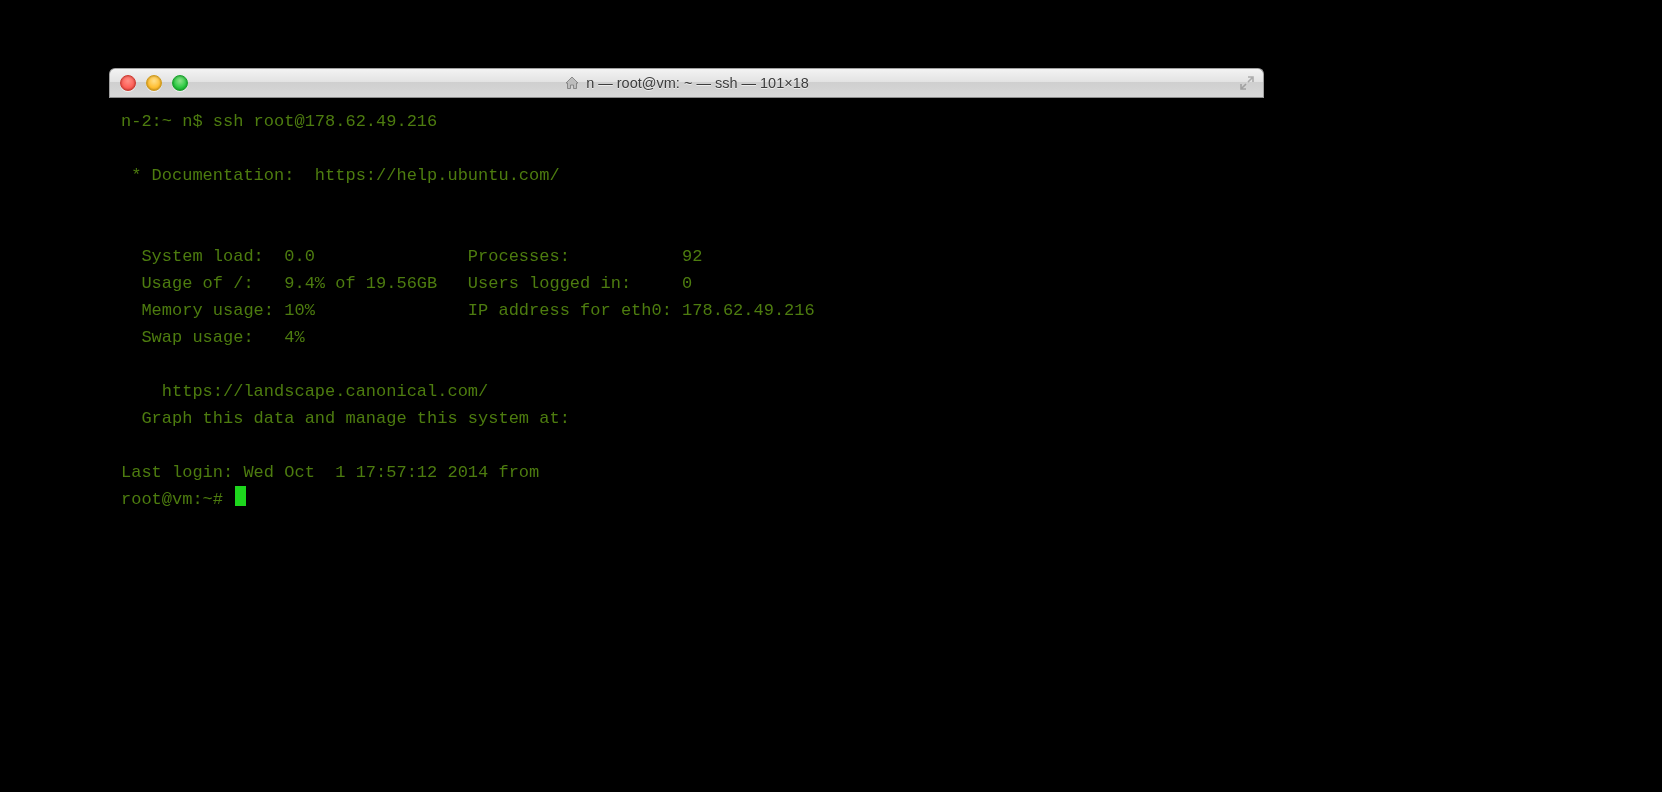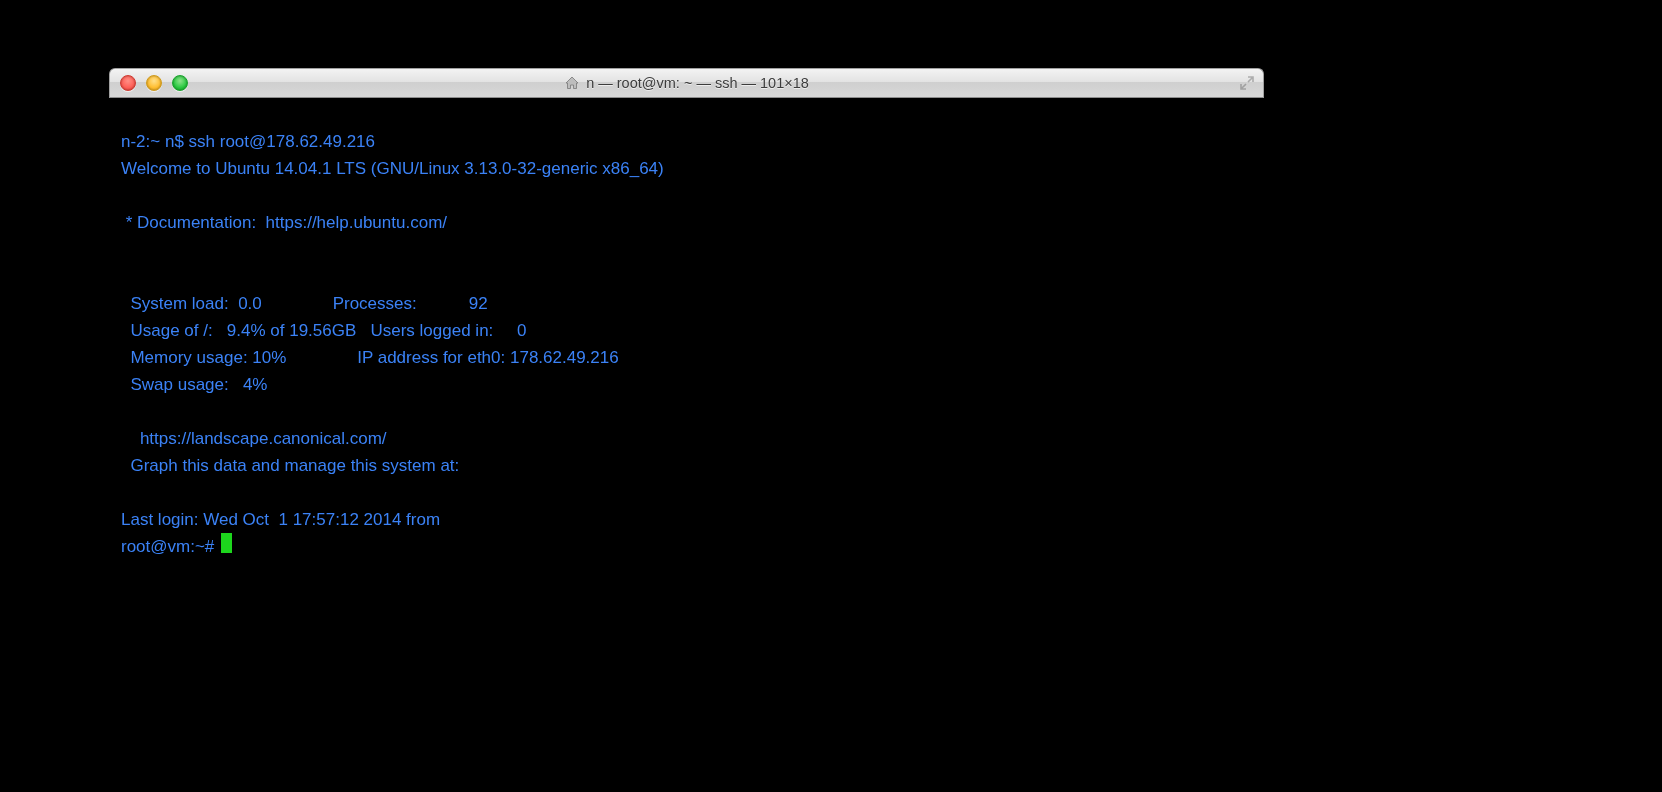--- a/index.html
+++ b/index.html
@@ -65,25 +65,24 @@
     top: 6px;
     width: 16px;
     height: 16px;
     opacity: 0.45;
   }
   .expand-btn svg { display:block; }
 
   .term-body {
     background: #000;
     padding: 10px 12px 40px 12px;
-    color: #3b82f6;
-    font-family: Liberation Sans, sans-serif;
+    color: #4d7c0f;
+    font-family: Liberation Mono, monospace;
     font-size: 17px;
     line-height: 27px;
-    margin-top: 20px;
   }
   .term-body pre {
     margin: 0;
     font-family: inherit;
     white-space: pre;
   }
   .prompt-line { display:flex; align-items:flex-start; }
   .cursor {
     display:inline-block;
     width: 11px;
@@ -115,21 +114,20 @@
     <div class="expand-btn">
       <svg width="16" height="16" viewBox="0 0 16 16">
         <path d="M2 9 L2 14 L7 14 M2 14 L7 9" fill="none" stroke="#666" stroke-width="1.6"></path>
         <path d="M14 7 L14 2 L9 2 M14 2 L9 7" fill="none" stroke="#666" stroke-width="1.6"></path>
       </svg>
     </div>
   </div>
 
   <div class="term-body">
 <pre>n-2:~ n$ ssh root@178.62.49.216</pre>
-<pre>Welcome to Ubuntu 14.04.1 LTS (GNU/Linux 3.13.0-32-generic x86_64)</pre>
 <pre> </pre>
 <pre> * Documentation:  https://help.ubuntu.com/</pre>
 <pre> </pre>
 <pre> </pre>
 <pre>  System load:  0.0               Processes:           92</pre>
 <pre>  Usage of /:   9.4% of 19.56GB   Users logged in:     0</pre>
 <pre>  Memory usage: 10%               IP address for eth0: 178.62.49.216</pre>
 <pre>  Swap usage:   4%</pre>
 <pre> </pre>
 <pre>    https://landscape.canonical.com/</pre>

